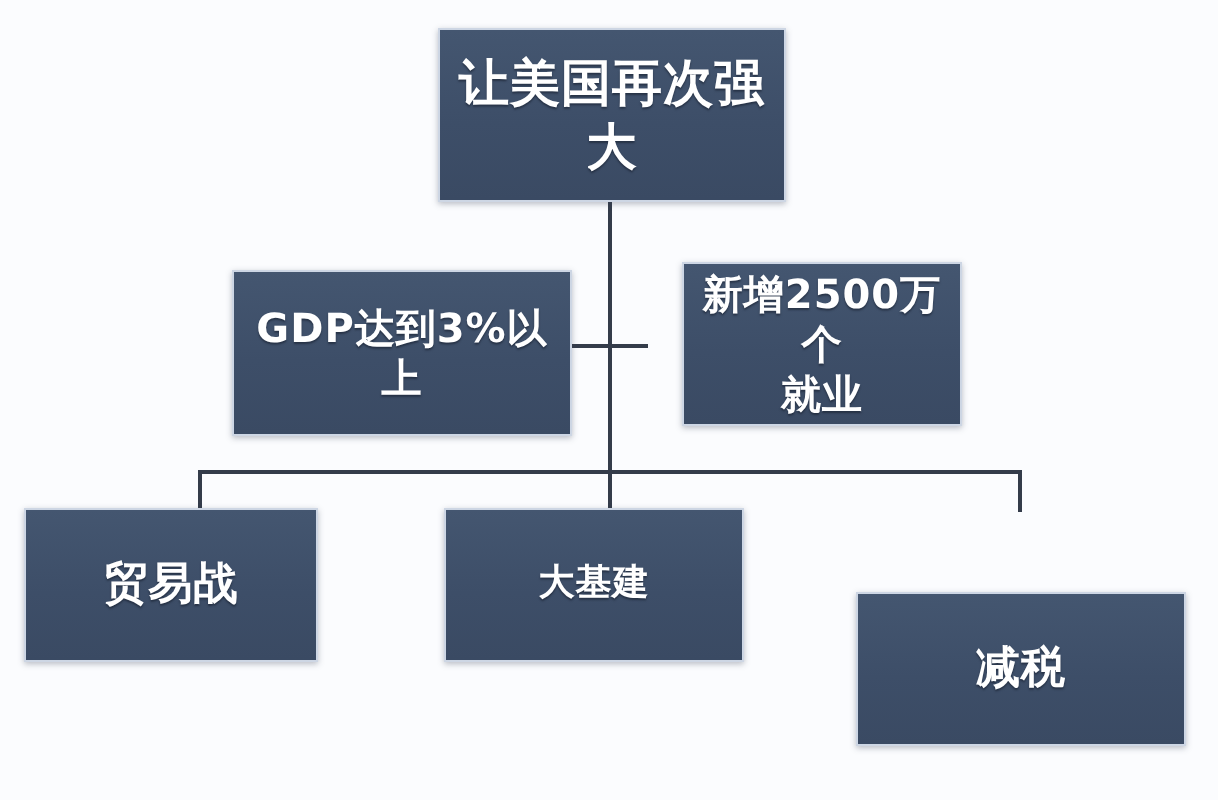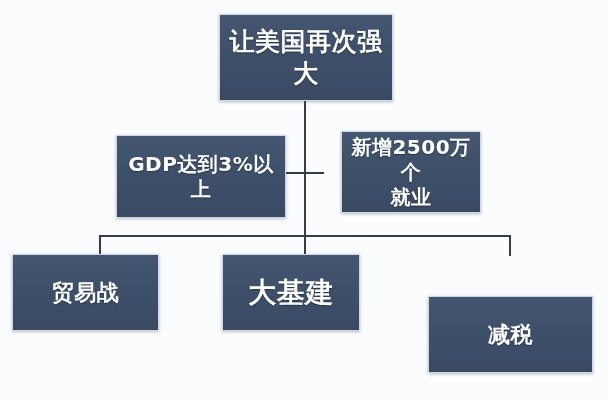--- a/index.html
+++ b/index.html
@@ -69,23 +69,23 @@
     left: 12px;
     top: 254px;
     width: 147px;
     height: 77px;
     font-size: 22px;
     text-align: center;
   }
   #node-infrastructure {
     left: 222px;
     top: 254px;
-    width: 138px;
+    width: 150px;
     height: 77px;
-    font-size: 28px;
+    font-size: 18px;
   }
   #node-tax-cut {
     left: 428px;
     top: 254px;
     width: 165px;
     height: 77px;
     font-size: 22px;
     margin-top: 42px;
   }
   

